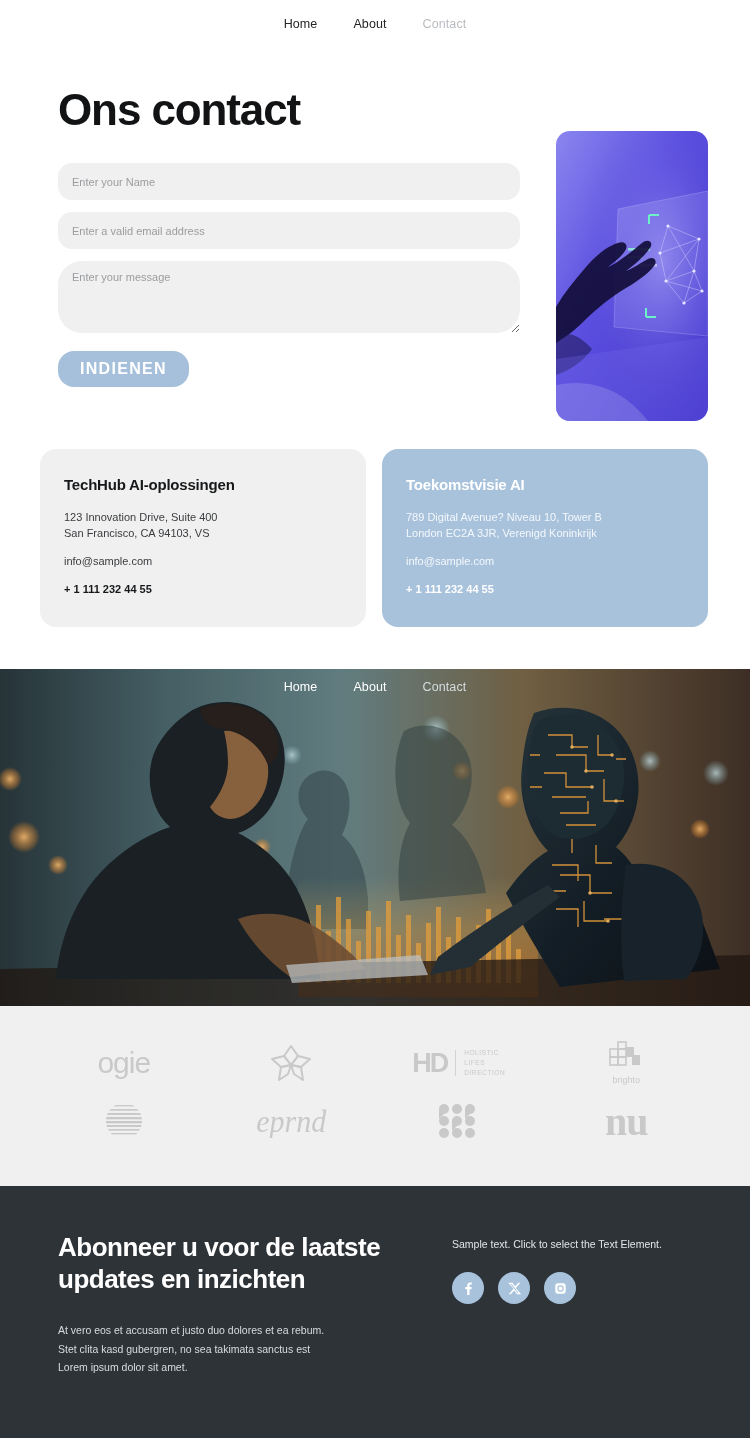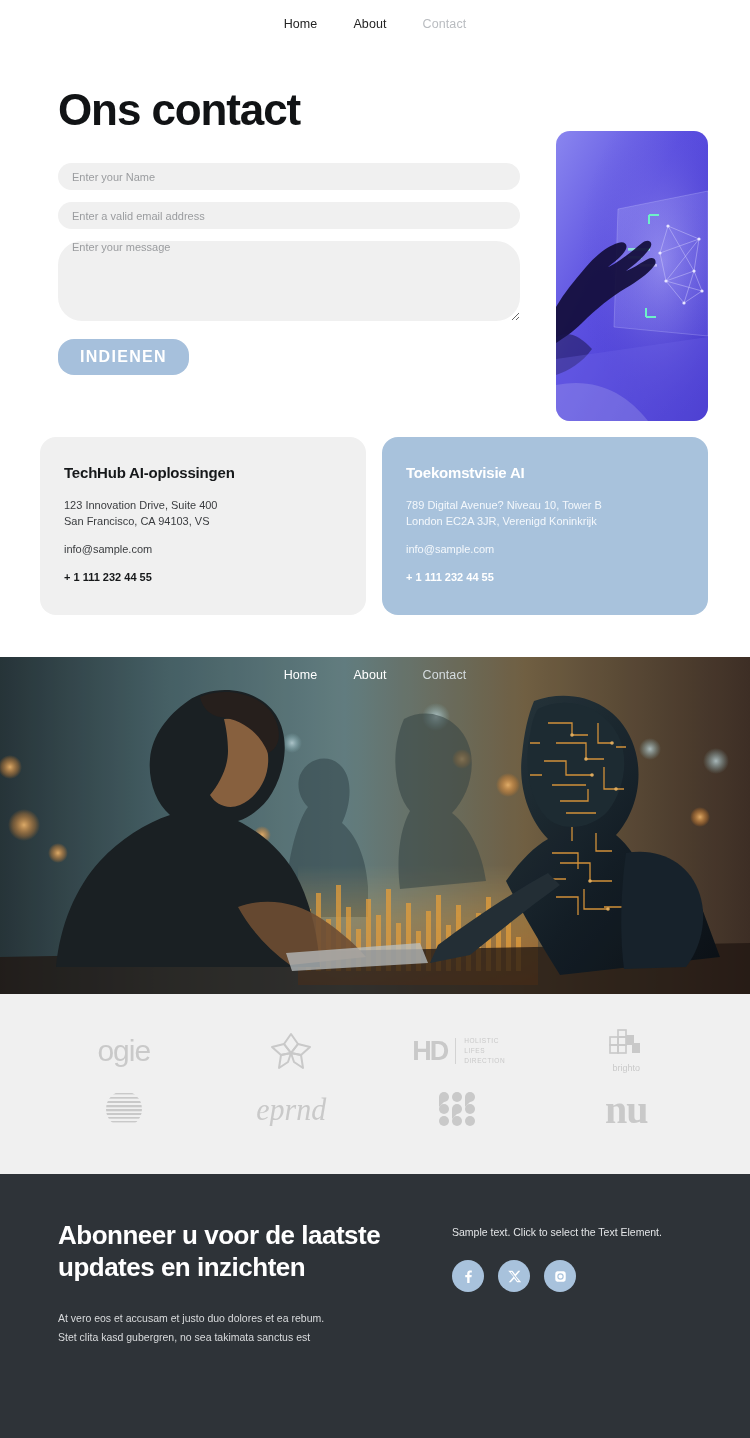--- a/index.html
+++ b/index.html
@@ -37,40 +37,40 @@
     font-size: 44px;
     font-weight: 700;
     letter-spacing: -1.1px;
     color: #111315;
     line-height: 1.05;
     margin-bottom: 30px;
   }
   .field {
     display: block;
     width: 462px;
-    height: 27px;
+    height: 37px;
     background: #f0f0f0;
     border: none;
     border-radius: 14px;
     padding: 0 14px;
     font-size: 11px;
     color: #58595b;
     font-family: "Liberation Sans", sans-serif;
     margin-bottom: 12px;
     outline: none;
   }
   .field::placeholder { color: #9a9c9f; }
   .textarea {
     display: block;
     width: 462px;
-    height: 80px;
+    height: 72px;
     background: #f0f0f0;
     border: none;
     border-radius: 24px;
-    padding: 0 14px;
+    padding: 10px 14px;
     font-size: 11px;
     color: #58595b;
     font-family: "Liberation Sans", sans-serif;
     resize: vertical;
     outline: none;
     margin-bottom: 18px;
   }
   .textarea::placeholder { color: #9a9c9f; }
   .submit-btn {
     display: inline-block;
@@ -575,20 +575,21 @@
   </section>
 
   <footer class="footer">
     <div class="footer-grid">
 
       <div class="footer-left">
         <h2 class="footer-heading">Abonneer u voor de laatste updates en inzichten</h2>
         <p class="footer-body">
           <span style="display:block">At vero eos et accusam et justo duo dolores et ea rebum.</span>
           <span style="display:block">Stet clita kasd gubergren, no sea takimata sanctus est</span>
+          <span style="display:block">Lorem ipsum dolor sit amet.</span>
         </p>
       </div>
 
       <div class="footer-right">
         <div class="footer-sample">Sample text. Click to select the Text Element.</div>
         <div class="socials">
 
           <a class="social">
             <svg viewBox="0 0 24 24">
               <path d="M13.5 21v-8h2.7l.4-3.1h-3.1V7.9c0-.9.25-1.5 1.55-1.5h1.65V3.6c-.3-.04-1.3-.13-2.45-.13-2.45 0-4.1 1.5-4.1 4.23V9.9H7.4V13h2.75v8z"></path>

